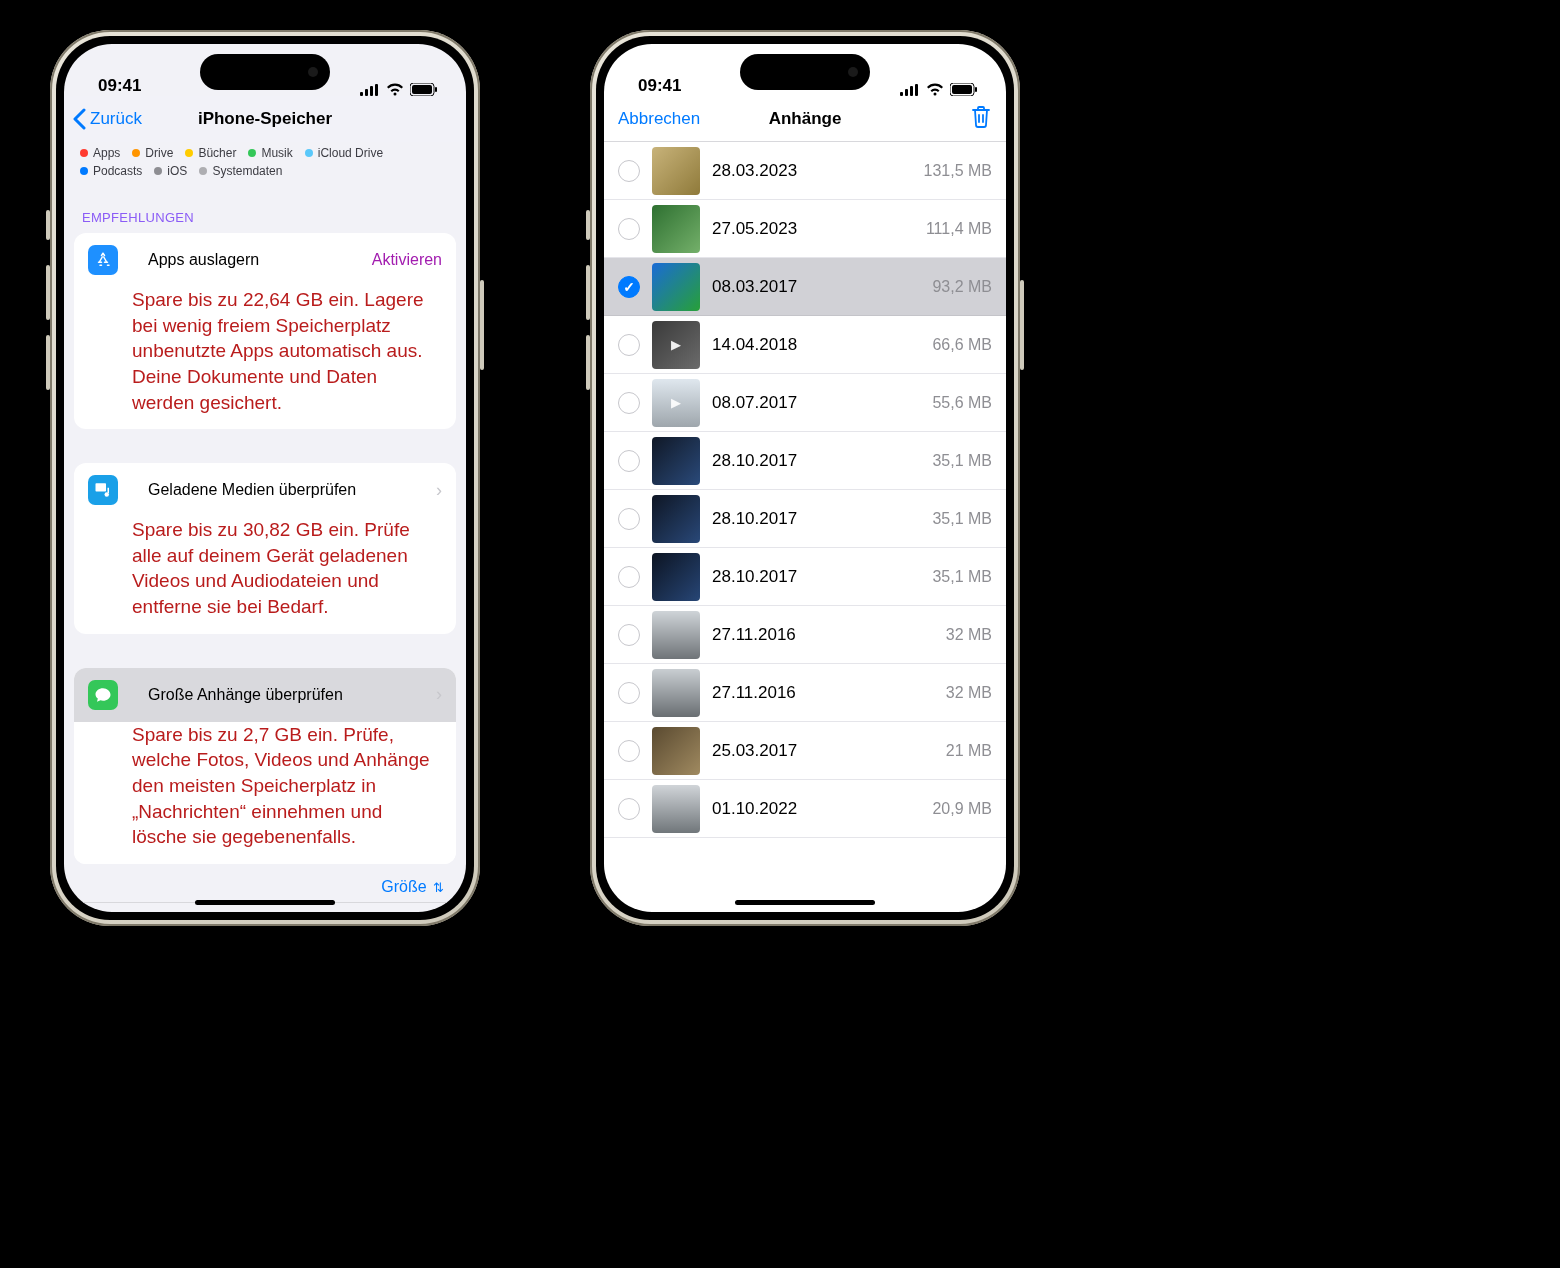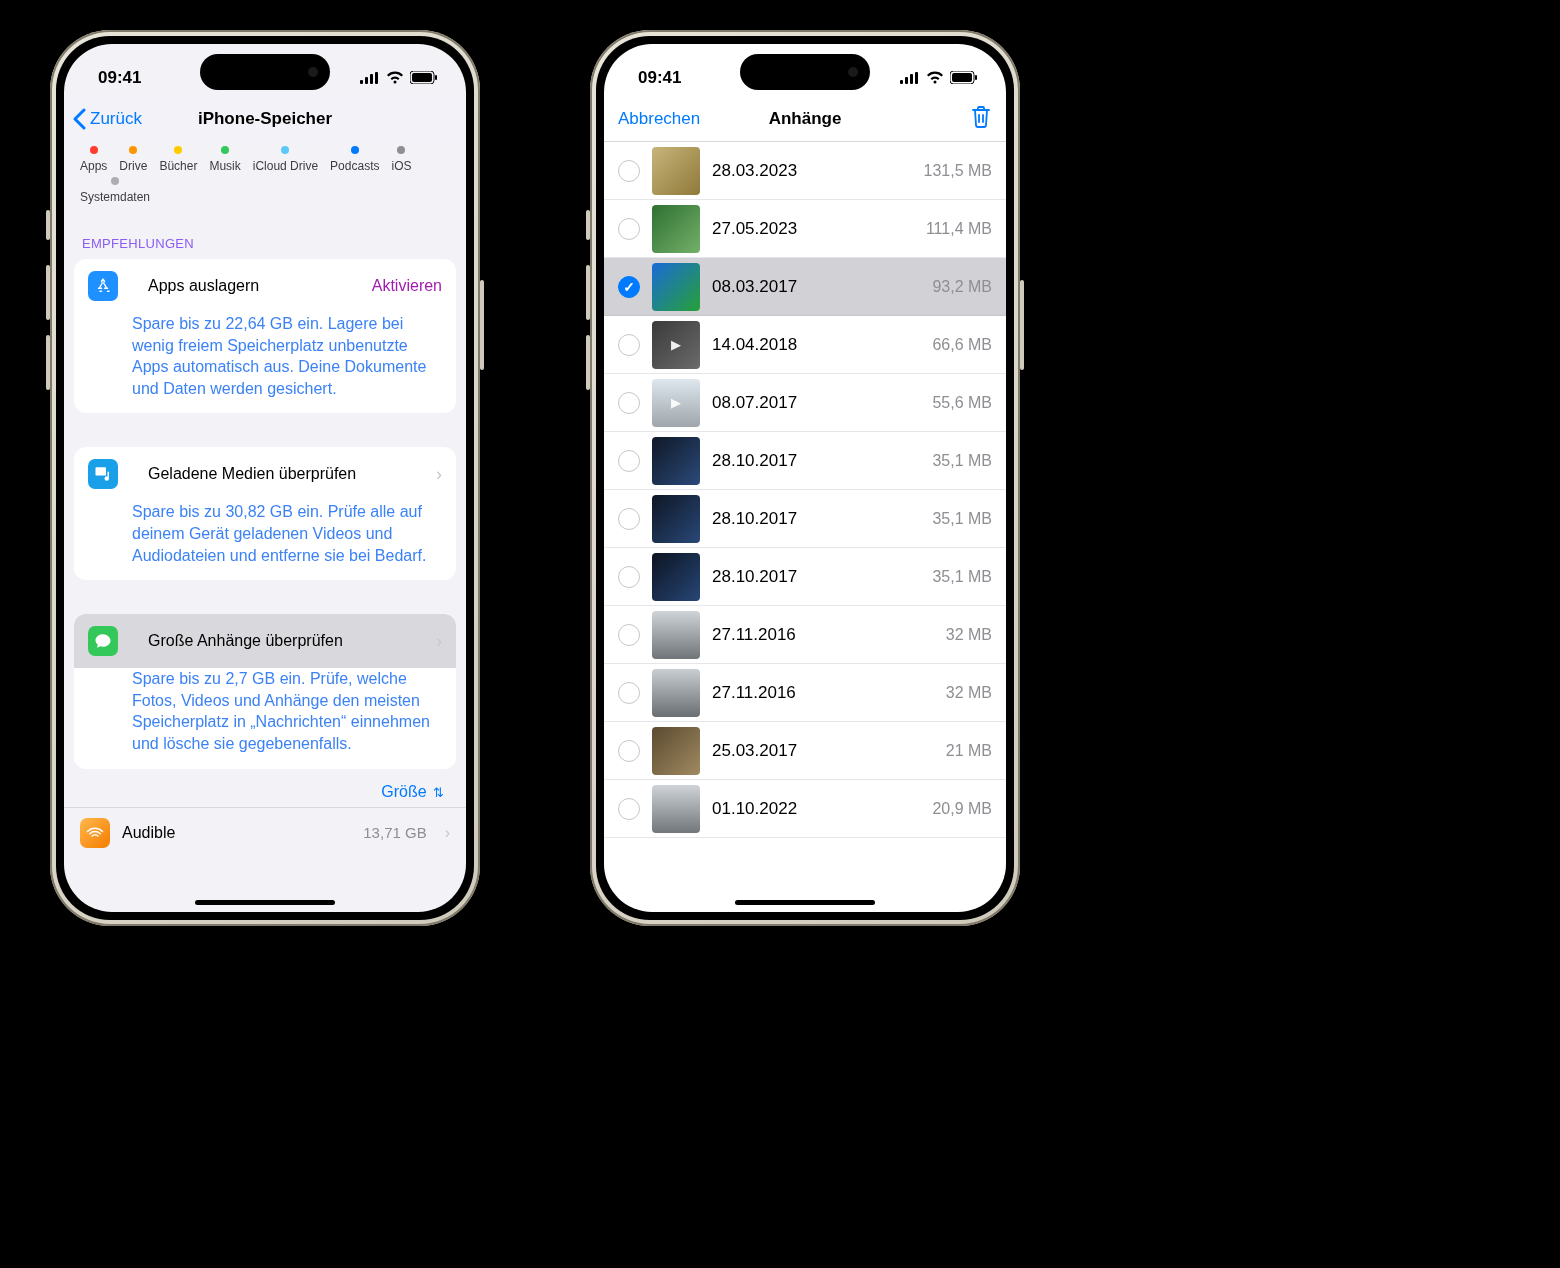--- a/index.html
+++ b/index.html
@@ -69,21 +69,21 @@
     transform:translateY(-50%);
     width:10px; height:10px;
     background:#1a1a1a;
     border-radius:50%;
   }
   .statusbar {
     position:absolute;
     top:0; left:0; right:0;
     height:52px;
     display:flex;
-    align-items:center;
+    align-items:flex-end;
     justify-content:space-between;
     padding:15px 28px 0 34px;
     font-weight:600;
     font-size:17px;
     z-index:40;
   }
   .status-right { display:flex; align-items:center; gap:6px; }
   .status-right svg { display:block; }
   .navbar {
     position:absolute;
@@ -104,21 +104,21 @@
     top:98px; left:0; right:0; bottom:0;
     overflow:hidden;
   }
   
   .legend {
     display:flex; flex-wrap:wrap; gap:4px 12px;
     padding:4px 16px 10px;
     font-size:12px;
     color:#3c3c43;
   }
-  .legend span { display:inline-flex; align-items:center; gap:5px;flex-direction:column; }
+  .legend span { display:inline-flex; align-items:center; gap:5px; }
   .legend .dot { width:8px; height:8px; border-radius:50%; display:inline-block; }
   .section-header {
     font-size:13px; color:#8b5cf6; text-transform:uppercase;
     letter-spacing:.3px;
     padding:22px 18px 8px;
   }
   .card-wrap { padding:0 10px; }
   .card {
     background:#fff;
     border-radius:12px;
@@ -136,22 +136,22 @@
     width:30px; height:30px; border-radius:7px;
     display:flex; align-items:center; justify-content:center;
     flex:0 0 30px;
   }
   .row .title { font-size:16px; flex:1; }
   .row .accessory { color:#a21caf; font-size:16px; }
   .row .chevron { color:#c7c7cc; font-size:18px; }
   .row.pressed { background:#d9d9dd; }
   .desc {
     padding:0 14px 14px 58px;
-    font-size:16px;
-    color:#3b82f6;
+    font-size:19px;
+    color:#b91c1c;
     line-height:1.35;
   }
   .sort-row {
     text-align:right;
     padding:14px 22px 6px;
     color:#007aff;
     font-size:16px;
   }
   .app-row {
     display:flex; align-items:center;

